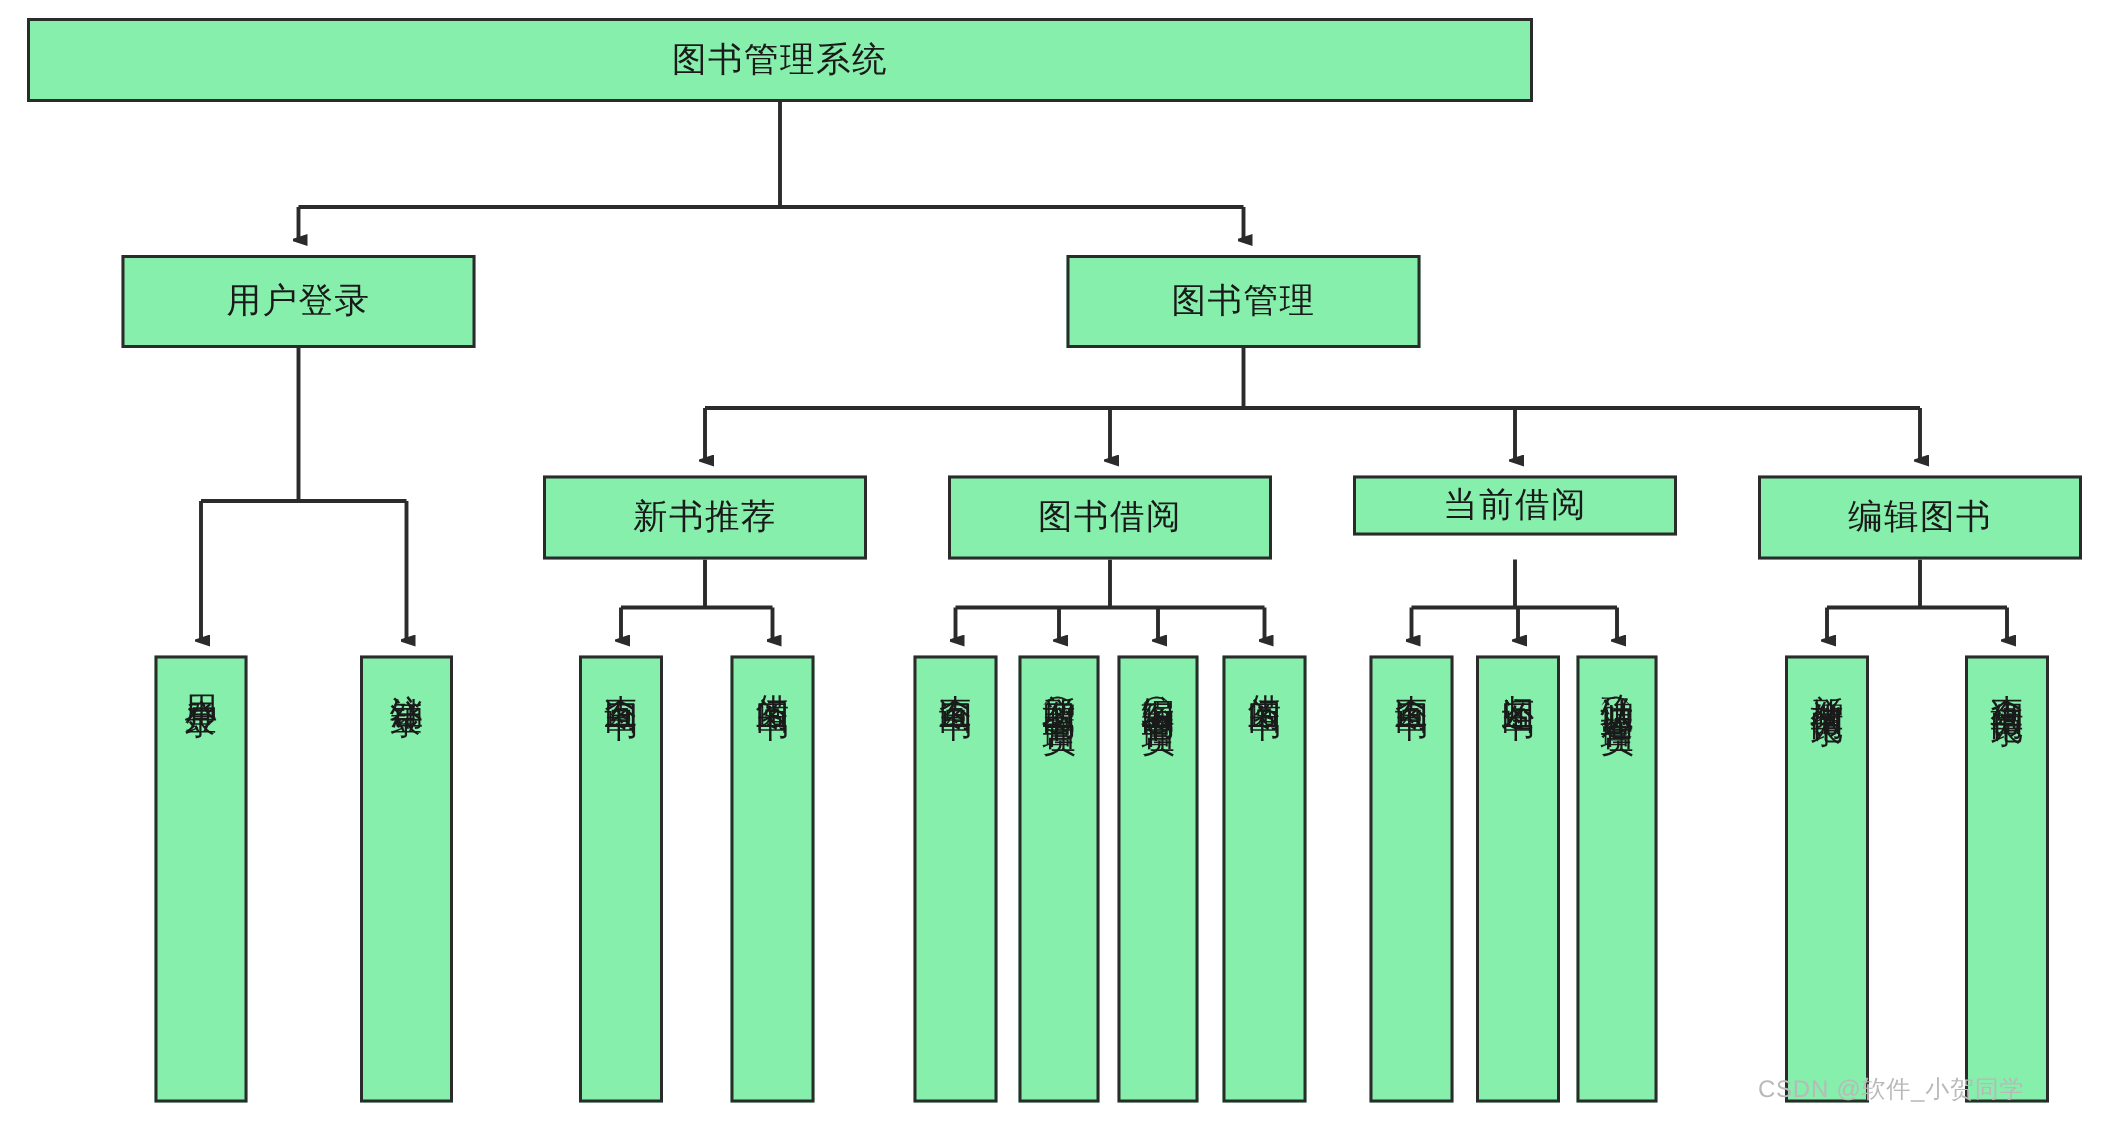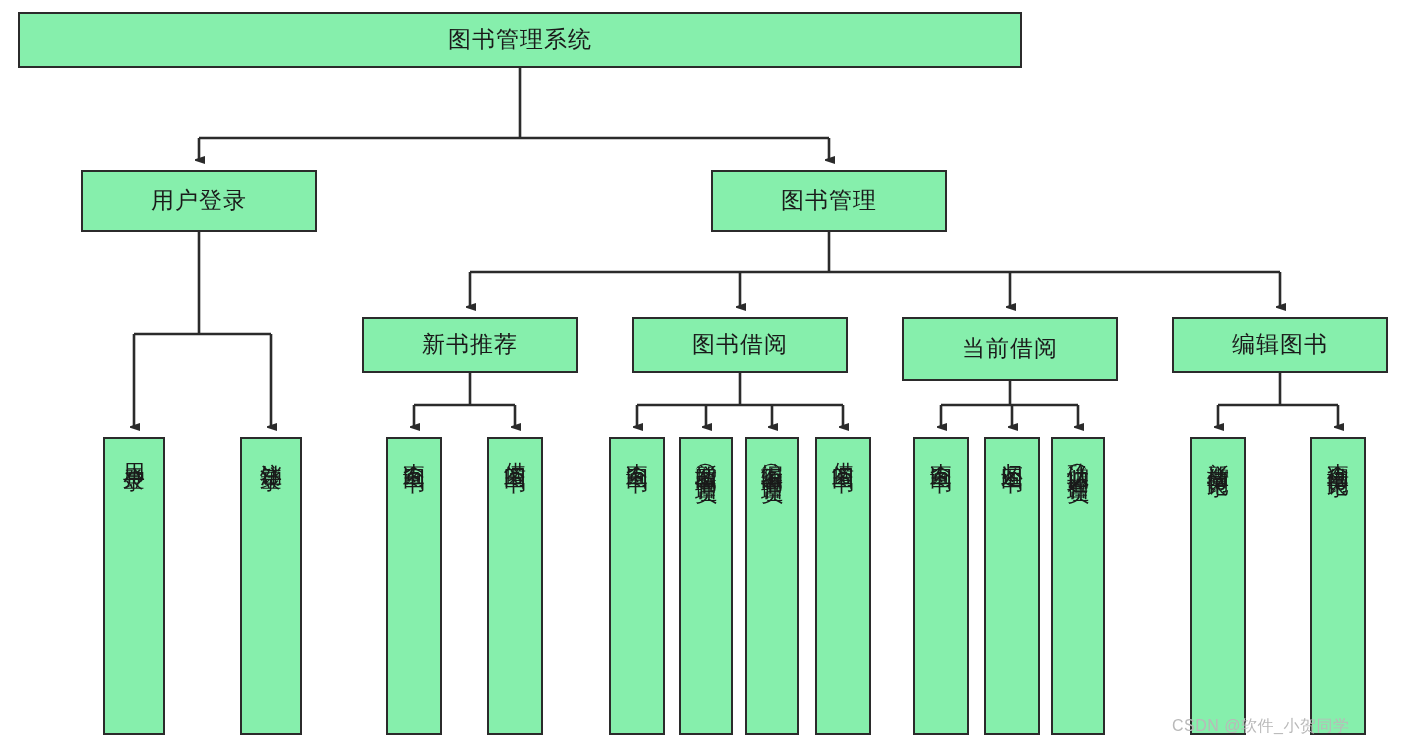--- a/index.html
+++ b/index.html
@@ -134,21 +134,21 @@
   <div class="node horiz" style="left:711px; top:170px; width:236px; height:62px;justify-content:center;">
     <span class="label">图书管理</span>
   </div>
 
   <div class="node horiz" style="left:362px; top:317px; width:216px; height:56px;">
     <span class="label">新书推荐</span>
   </div>
   <div class="node horiz" style="left:632px; top:317px; width:216px; height:56px;">
     <span class="label">图书借阅</span>
   </div>
-  <div class="node horiz" style="left:902px; top:317px; width:216px; height:64px;">
+  <div class="node horiz" style="left:902px; top:317px; width:216px; height:40px;">
     <span class="label">当前借阅</span>
   </div>
   <div class="node horiz" style="left:1172px; top:317px; width:216px; height:56px;">
     <span class="label">编辑图书</span>
   </div>
 
   <div class="node vert" style="left:103px; top:437px; width:62px; height:298px;">
     <span class="label">用户登录</span>
   </div>
   <div class="node vert" style="left:240px; top:437px; width:62px; height:298px;">

